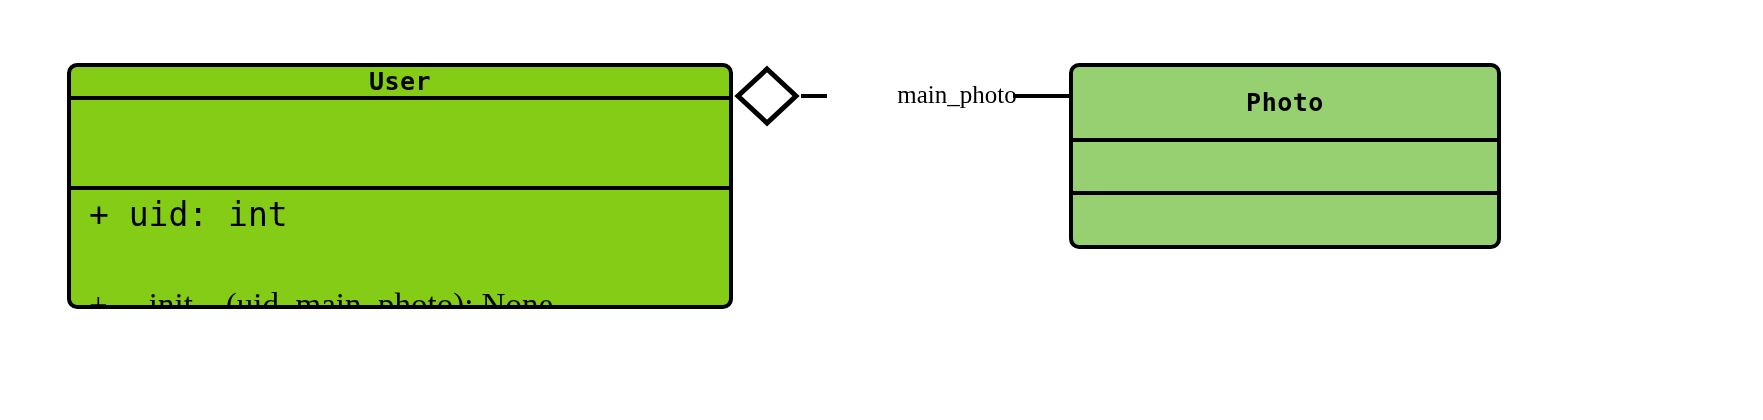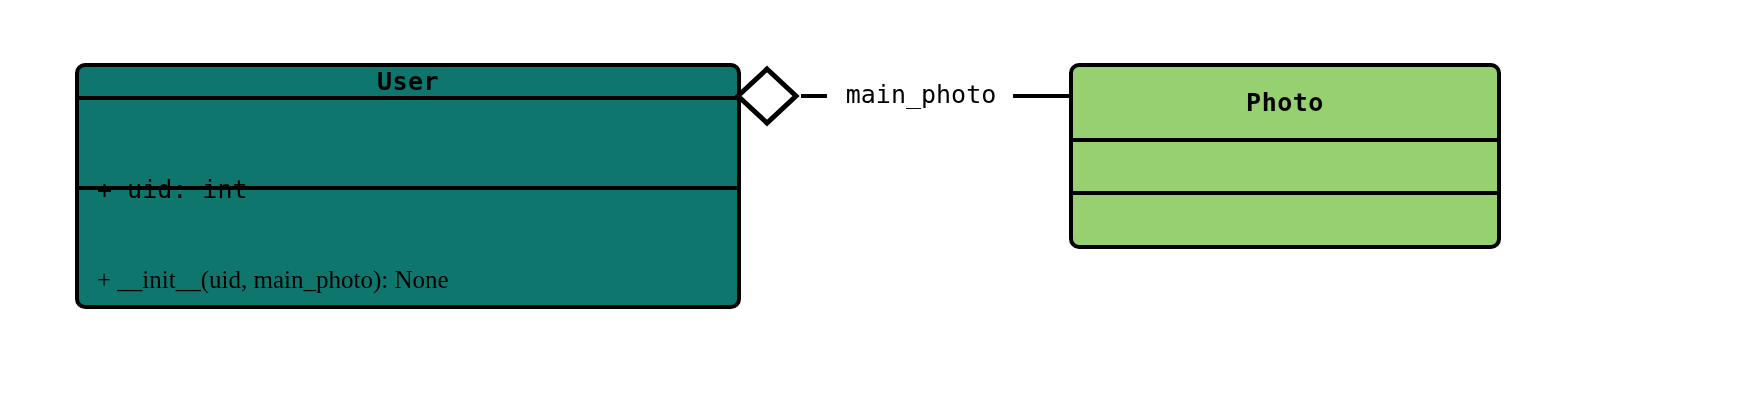--- a/index.html
+++ b/index.html
@@ -40,40 +40,39 @@
     display: flex;
     align-items: center;
     justify-content: center;
     font-weight: bold;
     font-size: 25px;
     letter-spacing: 0.5px;
     color: #000000;
   }
   .uml-members {
     padding: 14px 8px 10px 18px;
-    font-size: 25px;
+    font-size: 33px;
     line-height: 1.22;
     color: #000000;
     white-space: pre;
   }
   .member-line {
     white-space: pre;
   }
   .member-type-bold {
     font-weight: bold;
   }
 
   
   #class-user {
     left: 67px;
     top: 63px;
     width: 666px;
     height: 246px;
-    background: #0f766e;
-    margin-left: 8px;
+    background: #84cc16;
   }
   #class-user .uml-title { height: 71px; }
   #class-user .uml-attrs { height: 90px; }
   #class-user .uml-methods { flex: 1 1 auto; font-family: Liberation Serif, serif; }
 
   
   #class-photo {
     left: 1069px;
     top: 63px;
     width: 432px;
@@ -102,28 +101,29 @@
   }
   #assoc-diamond {
     position: absolute;
     left: 733px;
     top: 64px;
     width: 68px;
     height: 64px;
   }
   #assoc-label {
     position: absolute;
-    left: 827px;
+    left: 863px;
     top: 80px;
     width: 188px;
     text-align: center;
     font-size: 25px;
     line-height: 30px;
     color: #000000;
     white-space: pre;
+    font-family: Liberation Serif, serif;
   }
 </style>
 </head>
 <body>
 
 <div id="canvas">
 
   <div class="uml-class" id="class-user">
     <div class="uml-compartment uml-title">
       <span>User</span>

